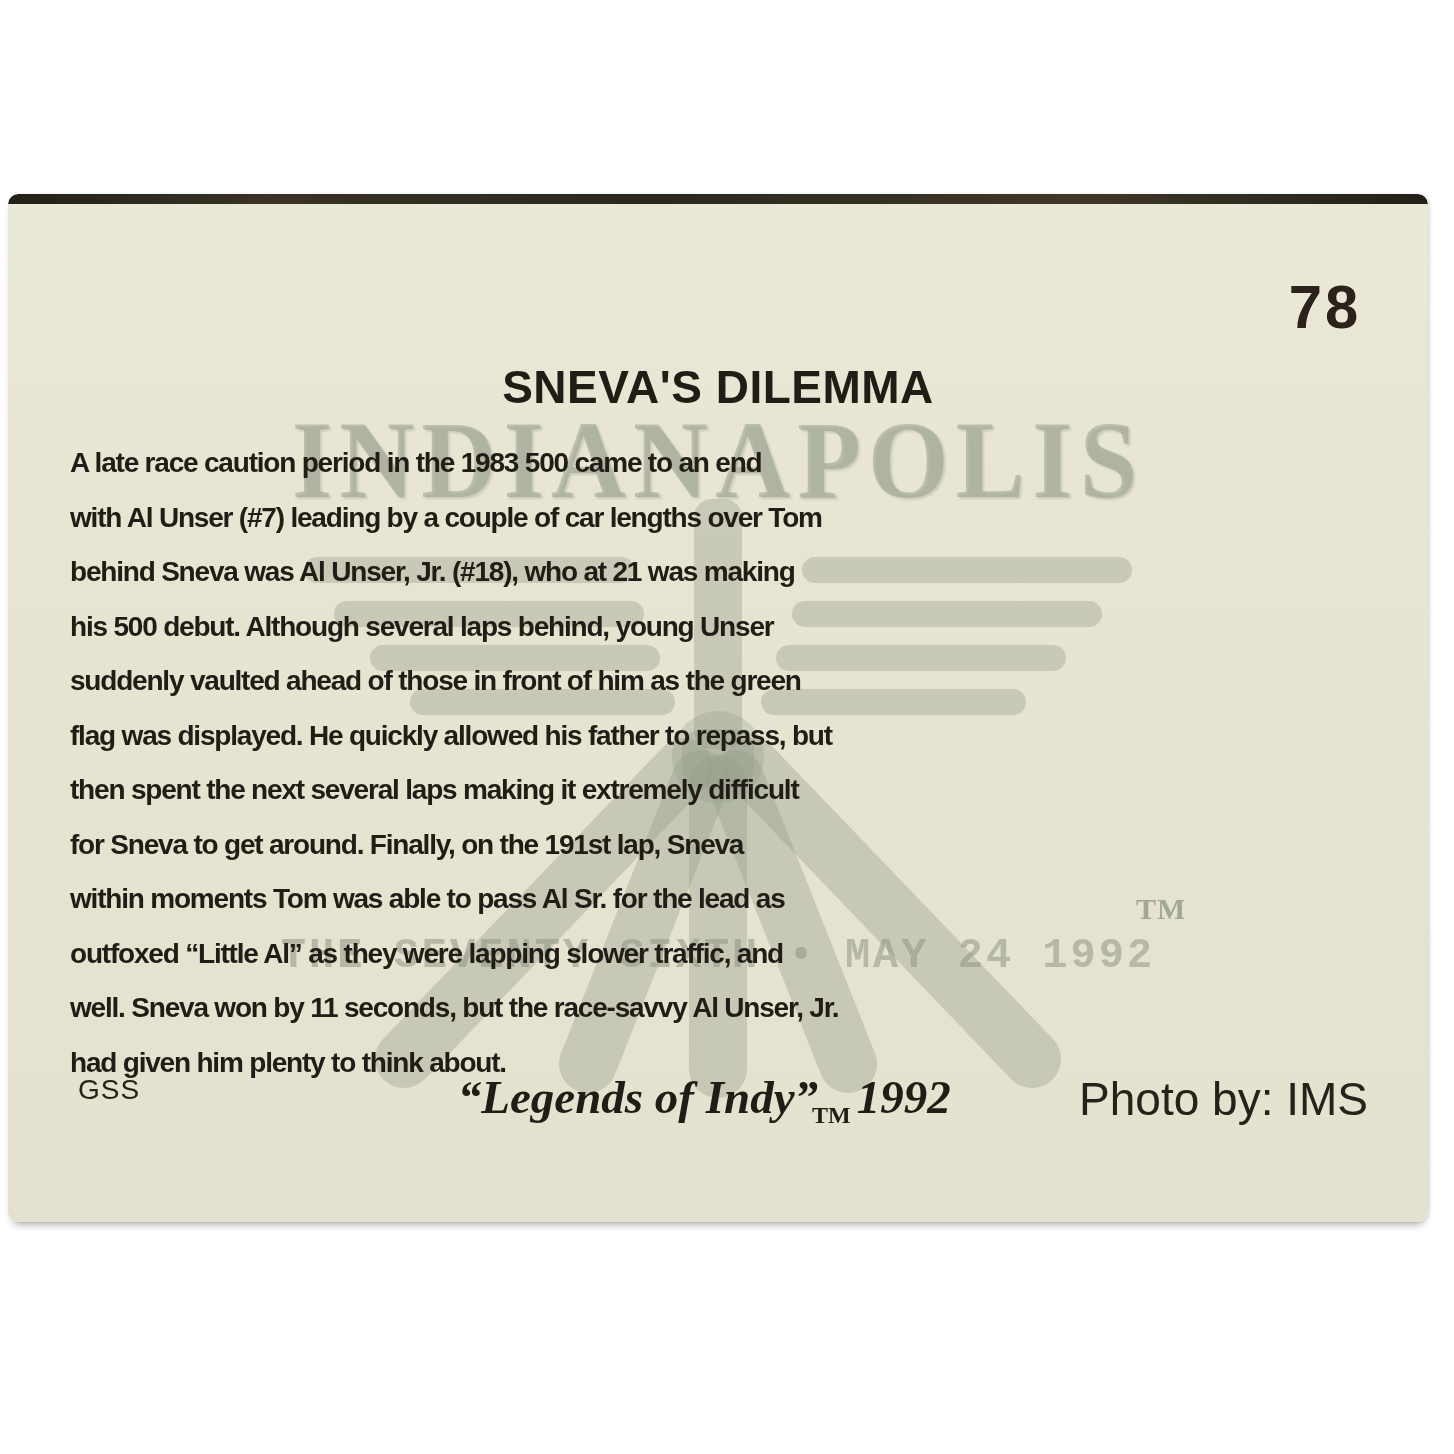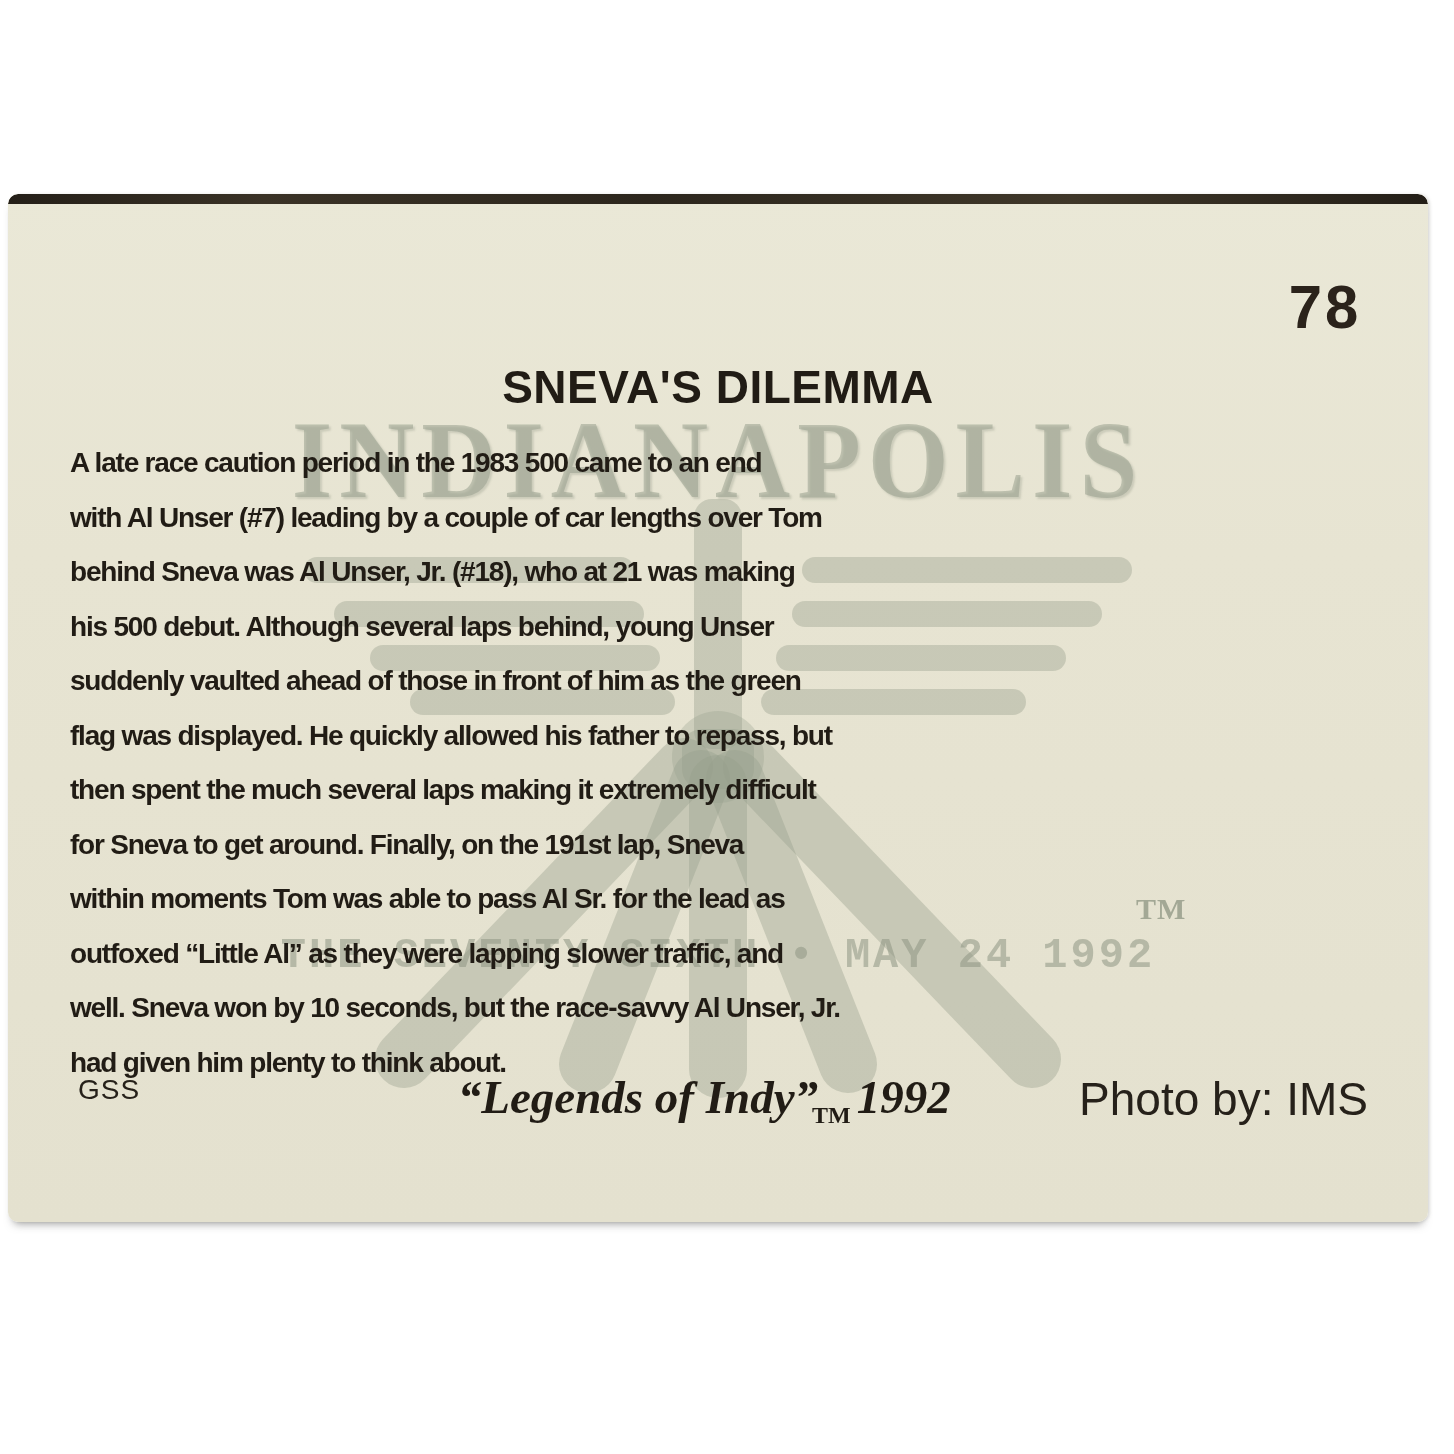--- a/index.html
+++ b/index.html
@@ -147,25 +147,25 @@
 
   <div class="card-title">SNEVA'S DILEMMA</div>
 
   <div class="body-text">
       <div class="line">A late race caution period in the 1983 500 came to an end</div>
       <div class="line">with Al Unser (#7) leading by a couple of car lengths over Tom</div>
       <div class="line">behind Sneva was Al Unser, Jr. (#18), who at 21 was making</div>
       <div class="line">his 500 debut. Although several laps behind, young Unser</div>
       <div class="line">suddenly vaulted ahead of those in front of him as the green</div>
       <div class="line">flag was displayed. He quickly allowed his father to repass, but</div>
-      <div class="line">then spent the much several laps making it extremely difficult</div>
+      <div class="line">then spent the next several laps making it extremely difficult</div>
       <div class="line">for Sneva to get around. Finally, on the 191st lap, Sneva</div>
       <div class="line">within moments Tom was able to pass Al Sr. for the lead as</div>
       <div class="line">outfoxed “Little Al” as they were lapping slower traffic, and</div>
-      <div class="line">well. Sneva won by 10 seconds, but the race-savvy Al Unser, Jr.</div>
+      <div class="line">well. Sneva won by 11 seconds, but the race-savvy Al Unser, Jr.</div>
       <div class="line">had given him plenty to think about.</div>
     </div>
 
   <div class="footer-row">
     <span class="footer-left">GSS</span>
     <span class="footer-center"><span>“Legends of Indy”</span><span class="tm">TM</span><span>1992</span></span>
     <span class="footer-right">Photo by: IMS</span>
   </div>
 
 </div>

